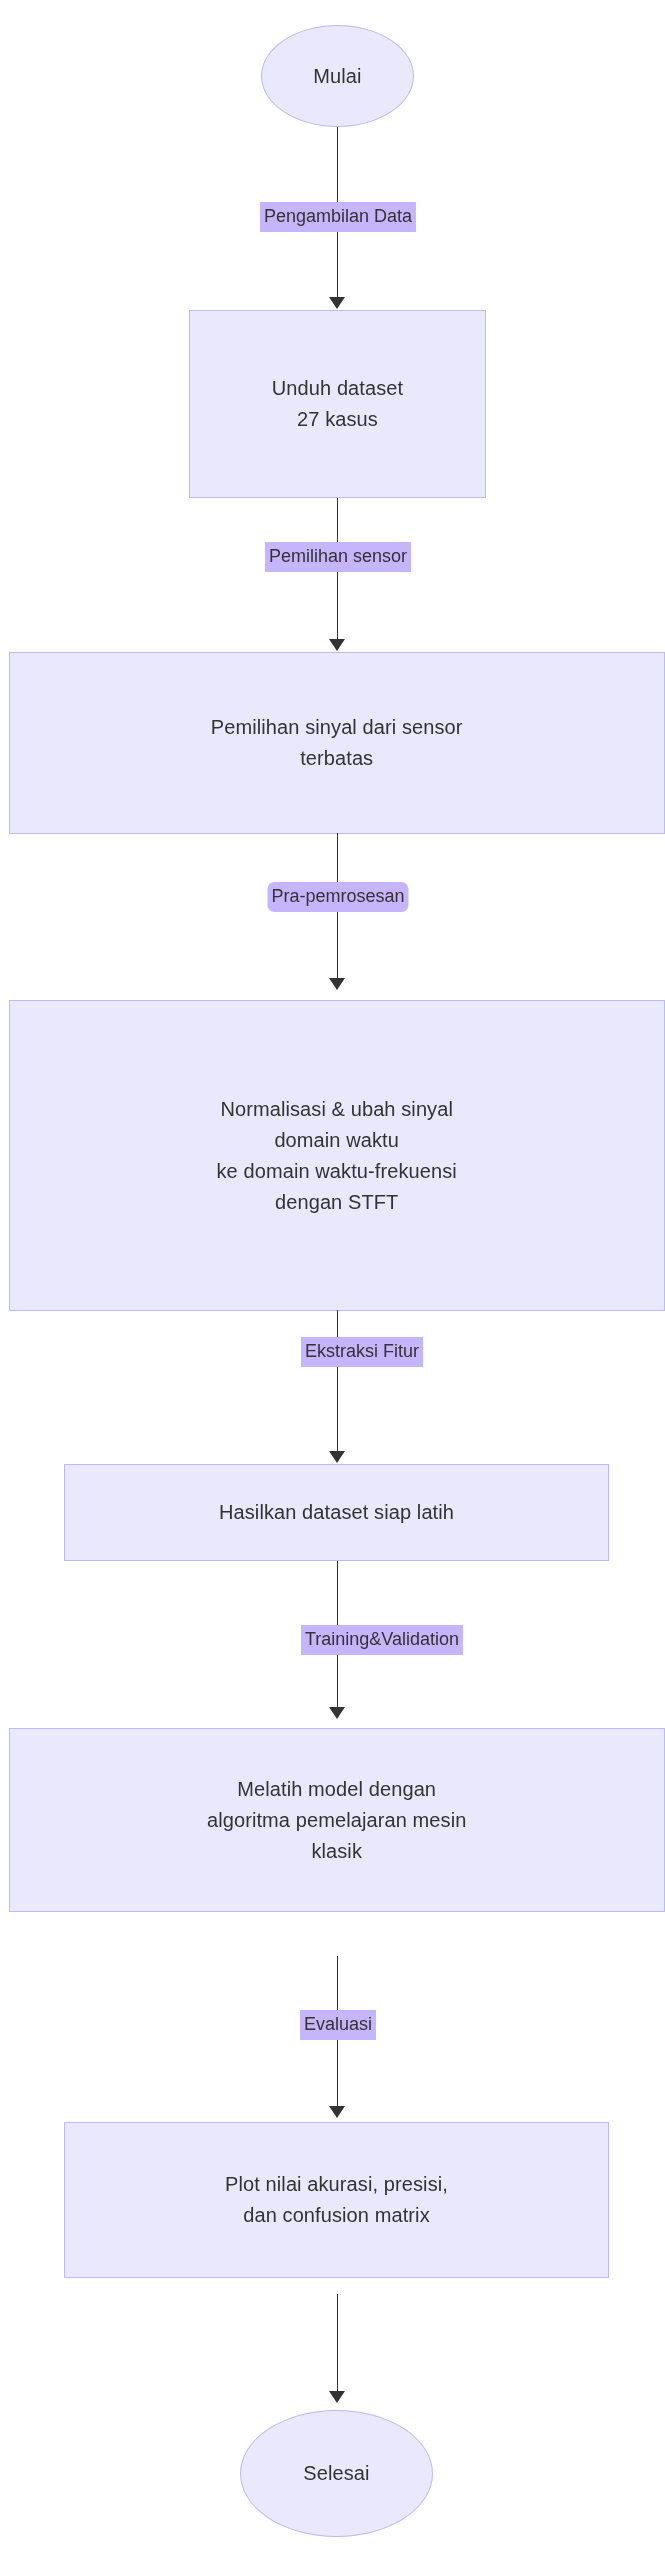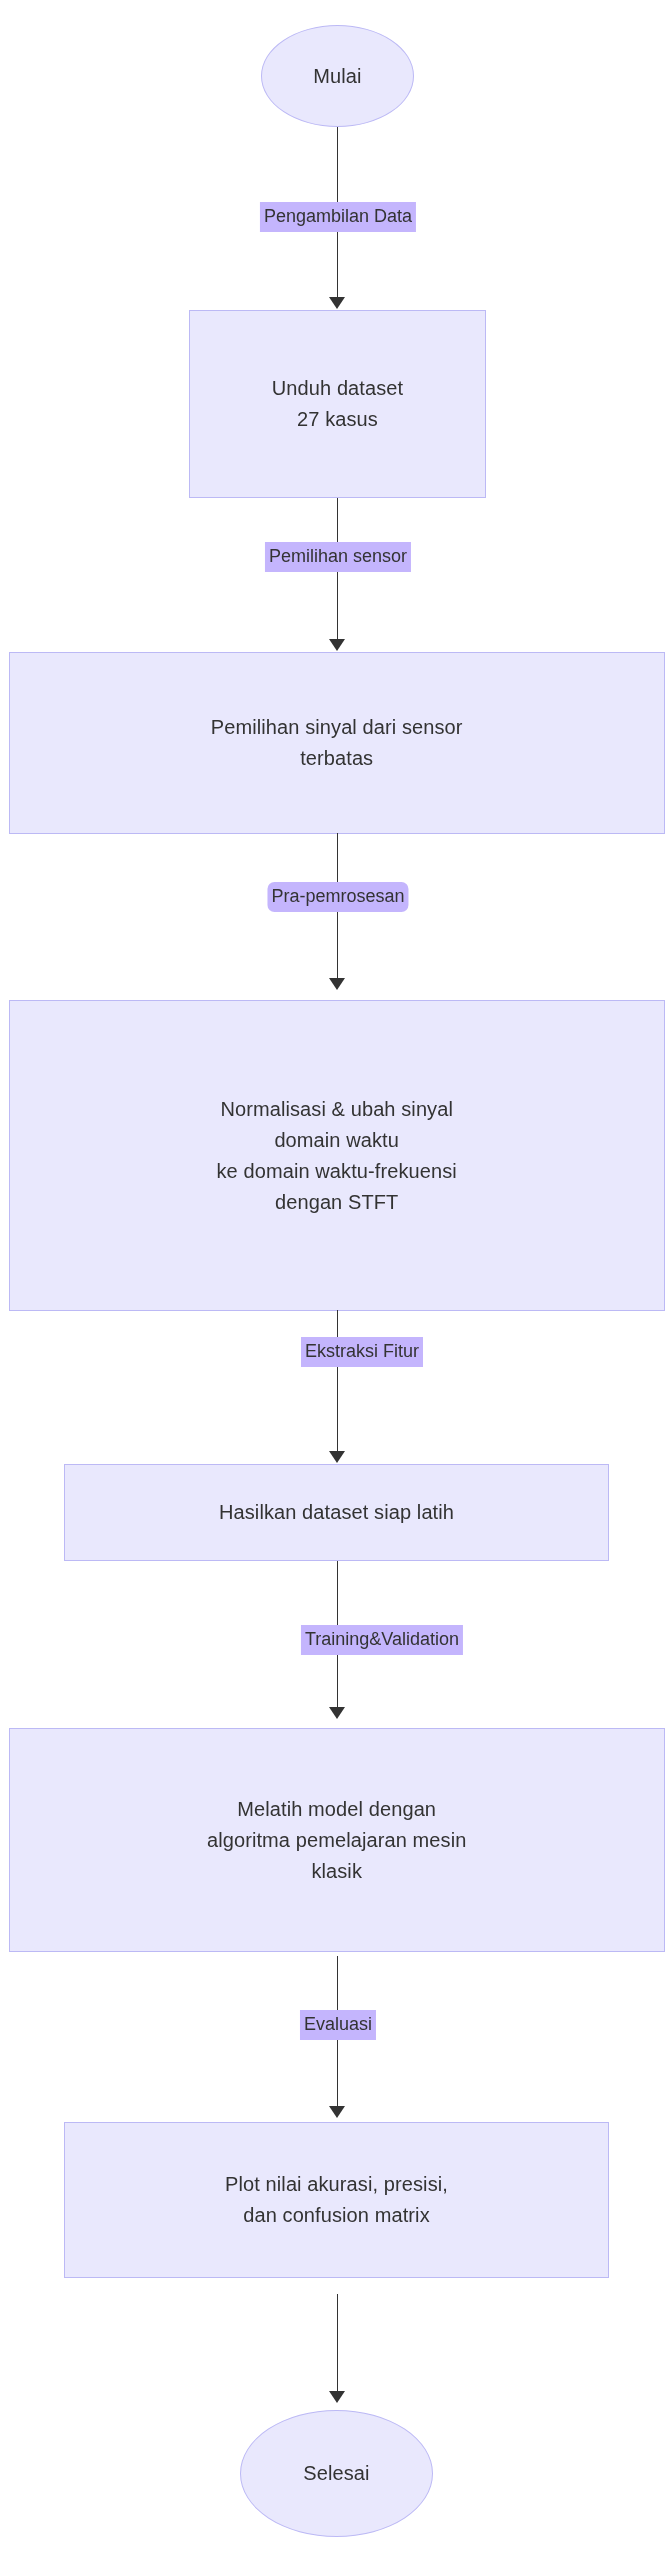--- a/index.html
+++ b/index.html
@@ -113,21 +113,21 @@
   <div class="edge-label" style="left:338px; top:1337px;margin-left:24px;">Ekstraksi Fitur</div>
 
   <div class="node" style="left:64px; top:1464px; width:545px; height:97px;">
     <span class="label-text">Hasilkan dataset siap latih</span>
   </div>
 
   <div class="edge-line" style="left:337px; top:1561px; height:149px;"></div>
   <div class="arrow-head" style="left:329px; top:1707px;"></div>
   <div class="edge-label" style="left:338px; top:1625px;margin-left:44px;">Training&amp;Validation</div>
 
-  <div class="node" style="left:8.7px; top:1728px; width:656px; height:224px;">
+  <div class="node" style="left:8.7px; top:1728px; width:656px; height:184px;">
     <span class="label-text">Melatih model dengan
 algoritma pemelajaran mesin
 klasik</span>
   </div>
 
   <div class="edge-line" style="left:337px; top:1956px; height:153px;"></div>
   <div class="arrow-head" style="left:329px; top:2106px;"></div>
   <div class="edge-label" style="left:338px; top:2010px;">Evaluasi</div>
 
   <div class="node" style="left:64px; top:2122px; width:545px; height:156px;">

